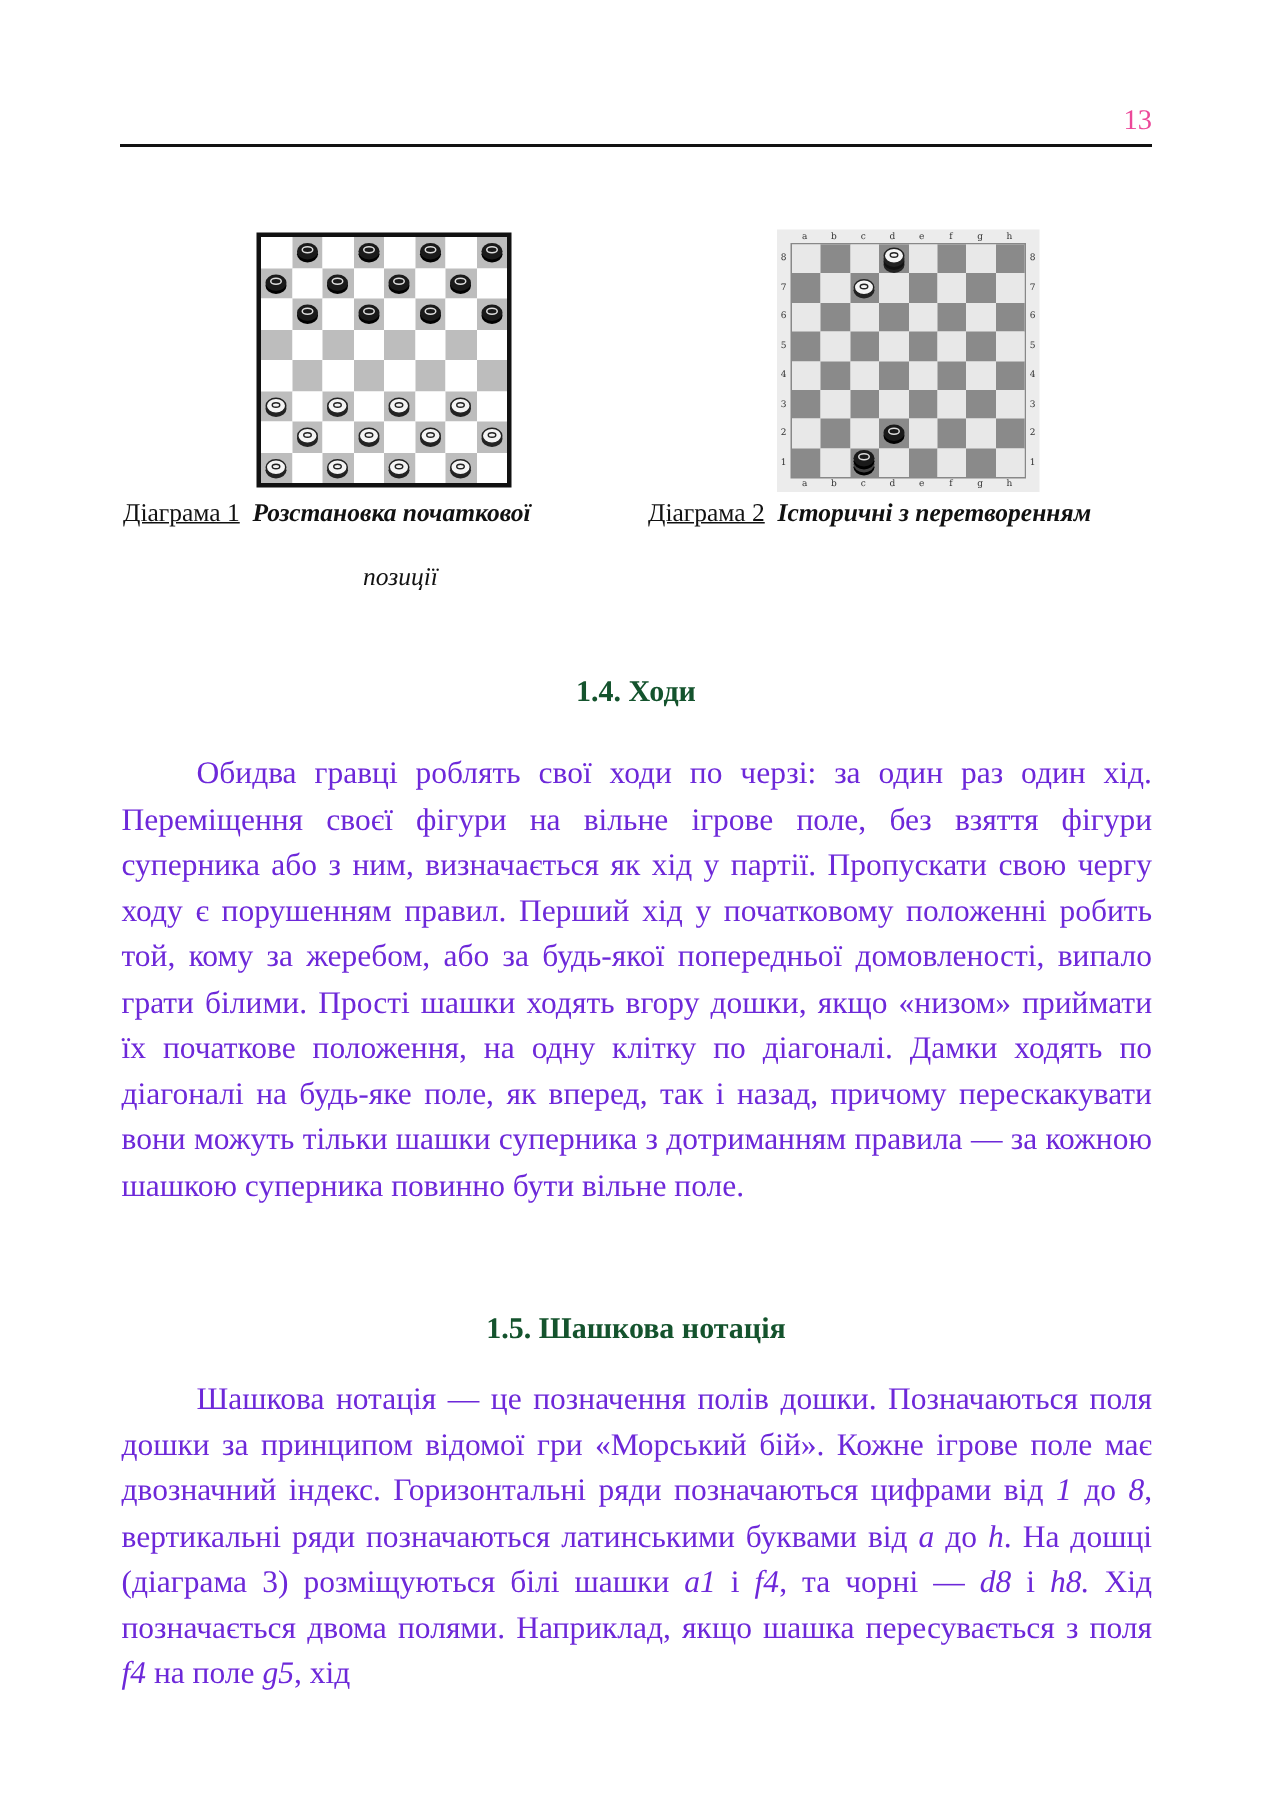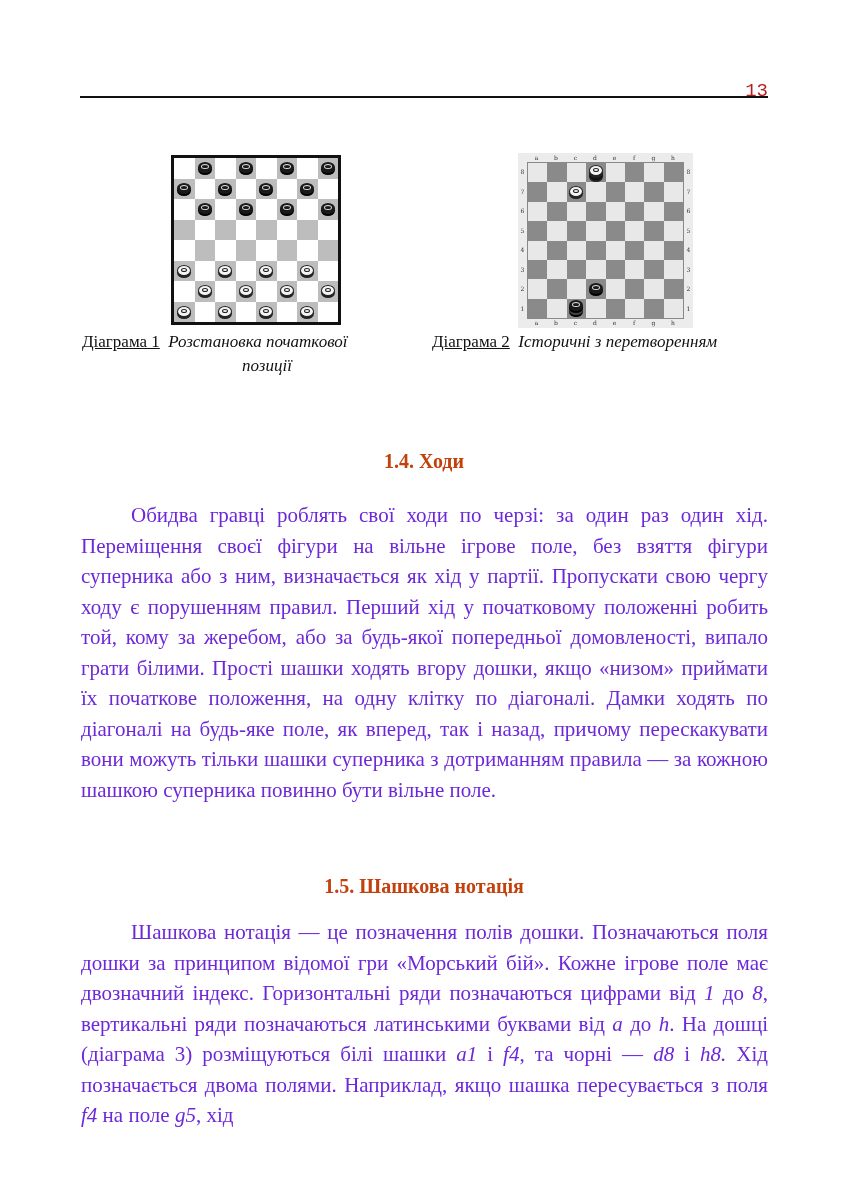--- a/index.html
+++ b/index.html
@@ -1,19 +1,19 @@
 <!DOCTYPE html>
 <html><head>
 <meta charset="utf-8">
 <style>
   html, body { margin:0; padding:0; background:#ffffff; }
   body { width:848px; height:1200px; position:relative; overflow:hidden; color:#111; }
   .header { position:absolute; left:80px; top:64px; width:688px; height:34px; }
   .header-title { position:absolute; left:0; top:6px; font-family:"Liberation Sans", sans-serif; font-style:italic; font-size:19px; color:#111; }
-  .header-page { position:absolute; right:0; top:16px; font-family:Liberation Mono, monospace; font-size:19px; color:#b91c1c; }
+  .header-page { position:absolute; right:0; top:6px; font-family:Liberation Serif, serif; font-size:19px; color:#ec4899; }
   .header-rule { position:absolute; left:80px; top:96px; width:688px; height:2px; background:#111; }
 
   .board1 { position:absolute; left:171px; top:155px; width:170px; height:170px; border:3px solid #111; box-sizing:border-box; display:grid; grid-template-columns:repeat(8,1fr); grid-template-rows:repeat(8,1fr); }
   .board1 .sq { position:relative; }
   .board1 .light { background:#ffffff; }
   .board1 .dark { background:#bdbdbd; }
 
   .board2-wrap { position:absolute; left:518px; top:153px; width:175px; height:175px; background:#ececec; }
   .board2 { position:absolute; left:9px; top:9px; width:157px; height:157px; display:grid; grid-template-columns:repeat(8,1fr); grid-template-rows:repeat(8,1fr); border:1px solid #888; box-sizing:border-box; }
   .board2 .sq { position:relative; }
@@ -25,26 +25,26 @@
   .piece { position:absolute; left:50%; top:50%; width:14px; height:11px; margin-left:-7px; margin-top:-6px; border-radius:50%; box-sizing:border-box; }
   .piece.black { background:#1a1a1a; box-shadow:0 2px 0 #000; }
   .piece.black::after { content:""; position:absolute; left:3px; top:2px; width:8px; height:5px; border:1px solid #ddd; border-radius:50%; box-sizing:border-box; }
   .piece.white { background:#f4f4f4; border:1px solid #222; box-shadow:0 2px 0 #222; }
   .piece.white::after { content:""; position:absolute; left:3px; top:2px; width:6px; height:4px; border:1px solid #222; border-radius:50%; box-sizing:border-box; }
   .piece.king { box-shadow:0 2px 0 #222, 0 4px 0 #111, 0 6px 0 #222; margin-top:-8px; }
   .piece.black.king { box-shadow:0 2px 0 #000, 0 4px 0 #444, 0 6px 0 #000; }
 
   .caption { position:absolute; font-family:"Liberation Serif", serif; font-size:17px; line-height:24px; color:#111; }
   .caption .lbl { text-decoration:underline; font-style:normal; }
-  .caption .txt { font-style:italic; }
+  .caption .txt { font-style:italic;font-weight:bold; }
   .cap1 { left:82px; top:330px; width:330px; }
   .cap2 { left:432px; top:330px; width:340px; }
   .cap-line2 { display:block; text-align:center; font-style:italic; }
 
-  .heading { position:absolute; left:80px; width:688px; text-align:center; font-family:"Liberation Serif", serif; font-weight:bold; font-size:20px; color:#c2410c; }
+  .heading { position:absolute; left:80px; width:688px; text-align:center; font-family:"Liberation Serif", serif; font-weight:bold; font-size:20px; color:#14532d; }
   .h14 { top:450px; }
   .h15 { top:875px; }
 
   .para { position:absolute; left:81px; width:687px; font-family:"Liberation Serif", serif; font-size:21px; line-height:30.5px; color:#6d28d9; text-align:justify; text-indent:50px; }
   .p14 { top:500px; }
   .p15 { top:917px; }
   .para i { font-style:italic; }
 </style>
 </head>
 <body>
@@ -274,21 +274,21 @@
     <span class="rcoord" style="top: 106.5px; left: 166px;">3</span>
     <span class="rcoord" style="top: 126px; left: 0px;">2</span>
     <span class="rcoord" style="top: 126px; left: 166px;">2</span>
     <span class="rcoord" style="top: 145.5px; left: 0px;">1</span>
     <span class="rcoord" style="top: 145.5px; left: 166px;">1</span>
   </div>
 
 <div class="caption cap1">
   <span class="lbl">Діаграма 1</span>&nbsp;
   <span class="txt">Розстановка  початкової</span>
-  <span class="cap-line2" style="padding-left:40px;">позиції</span>
+  <span class="cap-line2" style="padding-left:40px;margin-top:19px;">позиції</span>
 </div>
 
 <div class="caption cap2">
   <span class="lbl">Діаграма 2</span>&nbsp;
   <span class="txt">Історичні з перетворенням</span>
 </div>
 
 <div class="heading h14">1.4. Ходи</div>
 <div class="para p14">Обидва гравці роблять свої ходи по черзі: за один раз один хід. Переміщення своєї фігури на вільне ігрове поле, без взяття фігури суперника або з ним, визначається як хід у партії. Пропускати свою чергу ходу є порушенням правил. Перший хід у початковому положенні робить той, кому за жеребом, або за будь-якої попередньої домовленості, випало грати білими. Прості шашки ходять вгору дошки, якщо «низом» приймати їх початкове положення, на одну клітку по діагоналі. Дамки ходять по діагоналі на будь-яке поле, як вперед, так і назад, причому перескакувати вони можуть тільки шашки суперника з дотриманням правила — за кожною шашкою суперника повинно бути вільне поле.</div>
 

